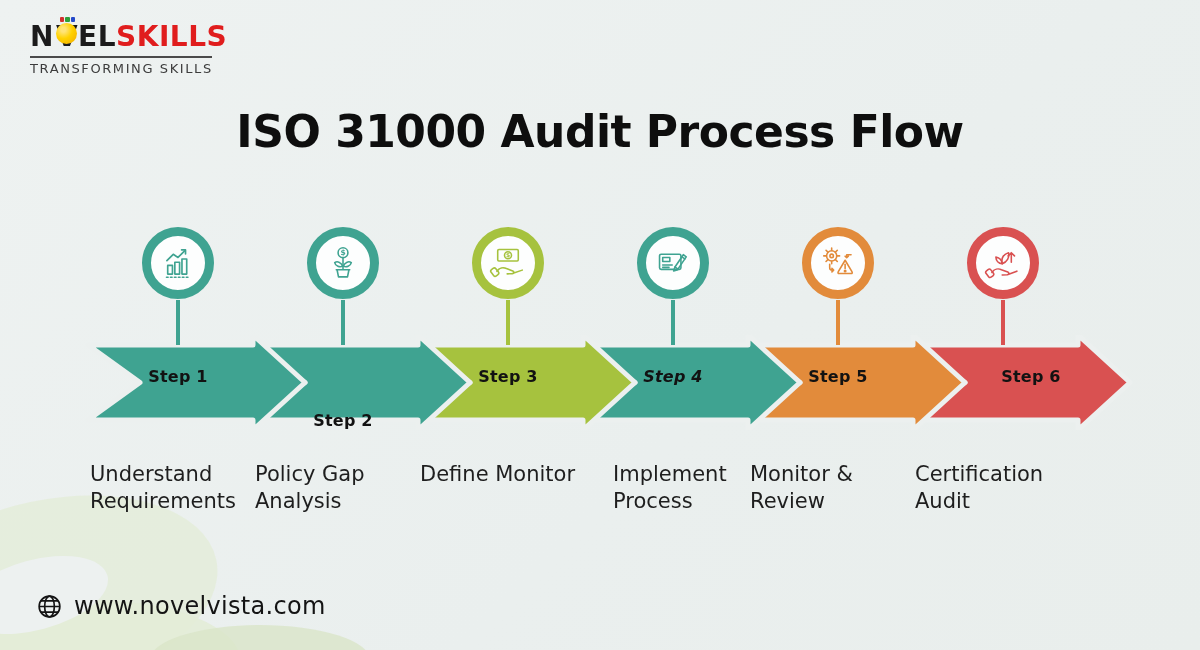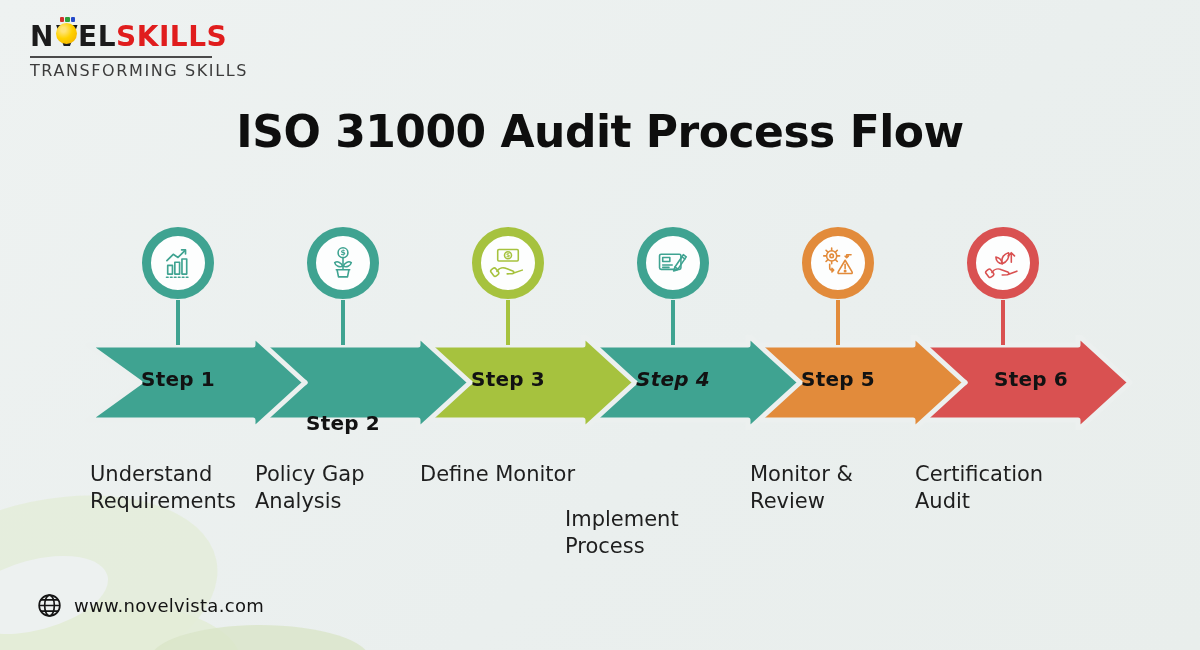--- a/index.html
+++ b/index.html
@@ -23,44 +23,44 @@
   .logo { position:absolute; left:30px; top:20px; width:182px; }
   .logo-name { font-size:28px; font-weight:bold; letter-spacing:.5px; color:#1b1b1b; display:flex; align-items:baseline; line-height:1.1; }
   .logo-name .red { color:#e01d1d; }
   .bulb { display:inline-block; position:relative; width:24px; height:26px; margin:0 1px; }
   .bulb .caps { position:absolute; left:5px; top:-3px; display:flex; gap:1px; }
   .bulb .caps i { display:block; width:4.5px; height:5px; border-radius:1px; }
   .bulb .caps .c-r { background:#d32f2f; } .bulb .caps .c-g { background:#2e9e3a; } .bulb .caps .c-b { background:#2449c9; }
   .bulb .ball { position:absolute; left:1px; top:3px; width:21px; height:21px; border-radius:50%;
     background:radial-gradient(circle at 35% 32%, #ffe477 12%, #ffd200 45%, #f0a800 100%); }
   .logo-rule { border-top:2px solid #4a4a4a; margin-top:3px; }
-  .logo-tagline { font-size:16px; letter-spacing:1.6px; color:#3c3c3c; margin-top:3px; font-weight:500; white-space:nowrap; }
+  .logo-tagline { font-size:13px; letter-spacing:1.6px; color:#3c3c3c; margin-top:3px; font-weight:500; white-space:nowrap; }
 
   
   .title { position:absolute; left:0; right:0; top:106px; text-align:center;
     font-size:44px; font-weight:bold; color:#0e0e0e; letter-spacing:-.5px; }
 
   
   .arrow-band { position:absolute; left:0; top:335px; width:1200px; height:95px; }
 
   .step-circle { position:absolute; width:72px; height:72px; border-radius:50%;
     background:#fdfefe; border:9px solid currentColor; display:flex; align-items:center; justify-content:center; }
   .step-circle svg { width:38px; height:38px; }
   .stem { position:absolute; width:3.5px; }
 
   .step-label { position:absolute; top:367px; width:140px; text-align:center;
-    font-size:20px; font-weight:bold; color:#121212; letter-spacing:.2px; }
+    font-size:16px; font-weight:bold; color:#121212; letter-spacing:.2px; }
 
   .step-desc { position:absolute; top:461px; width:176px; text-align:left;
     font-size:21px; color:#1e1e1e; line-height:1.3; }
 
   
   .footer { position:absolute; left:36px; top:592px; display:flex; align-items:center; gap:11px; }
   .footer svg { width:27px; height:27px; }
-  .website { font-size:18px; color:#141414; letter-spacing:.3px; }
+  .website { font-size:24px; color:#141414; letter-spacing:.3px; }
 </style>
 </head>
 <body>
 
 <div class="canvas">
 
   <div class="blob b1"></div>
   <div class="blob b2"></div>
   <div class="blob hole"></div>
   <div class="blob b3"></div>
@@ -145,21 +145,21 @@
             <rect x="7" y="13" width="27" height="19" rx="2"></rect>
             <rect x="11" y="17" width="9" height="5"></rect>
             <path d="M11 26.5 h12 M11 29.5 h8"></path>
             <path d="M26.5 29 L37 13.5 L40.7 16.2 L30.2 31.7 Z"></path>
             <path d="M26.5 29 l-1.7 5.2 l5.2 -1.8"></path>
             <path d="M35.2 16.2 l3.7 2.7"></path>
           </svg>
         </div>
     <div class="stem" style="left: 671.25px; top: 300px; height: 45px; background: rgb(63, 163, 145);"></div>
     <div class="step-label" style="left: 603px; font-style: italic;">Step 4</div>
-    <div class="step-desc" style="left: 565px; margin-top: 45px;">Implement Process</div>
+    <div class="step-desc" style="left: 613px;">Implement Process</div>
   </div>
       <div>
     <div class="step-circle" style="left: 802px; top: 227px; color: rgb(226, 139, 59);">
           <svg viewBox="0 0 48 48" fill="none" stroke="currentColor" stroke-width="2" stroke-linecap="round" stroke-linejoin="round">
             <circle cx="16" cy="15" r="6.4"></circle>
             <circle cx="16" cy="15" r="2.2"></circle>
             <path d="M22.8 15 h3.2 M20.8 19.8 l2.3 2.3 M16 21.8 v3.2 M11.2 19.8 l-2.3 2.3 M9.2 15 H6 M11.2 10.2 L8.9 7.9 M16 8.2 V5 M20.8 10.2 l2.3 -2.3"></path>
             <path d="M33 20.5 L41.6 35 Q42.8 37.3 40.4 37.3 H25.6 Q23.2 37.3 24.4 35 Z"></path>
             <path d="M33 25.5 v5.5"></path>
             <circle cx="33" cy="34" r="0.9" fill="currentColor"></circle>

